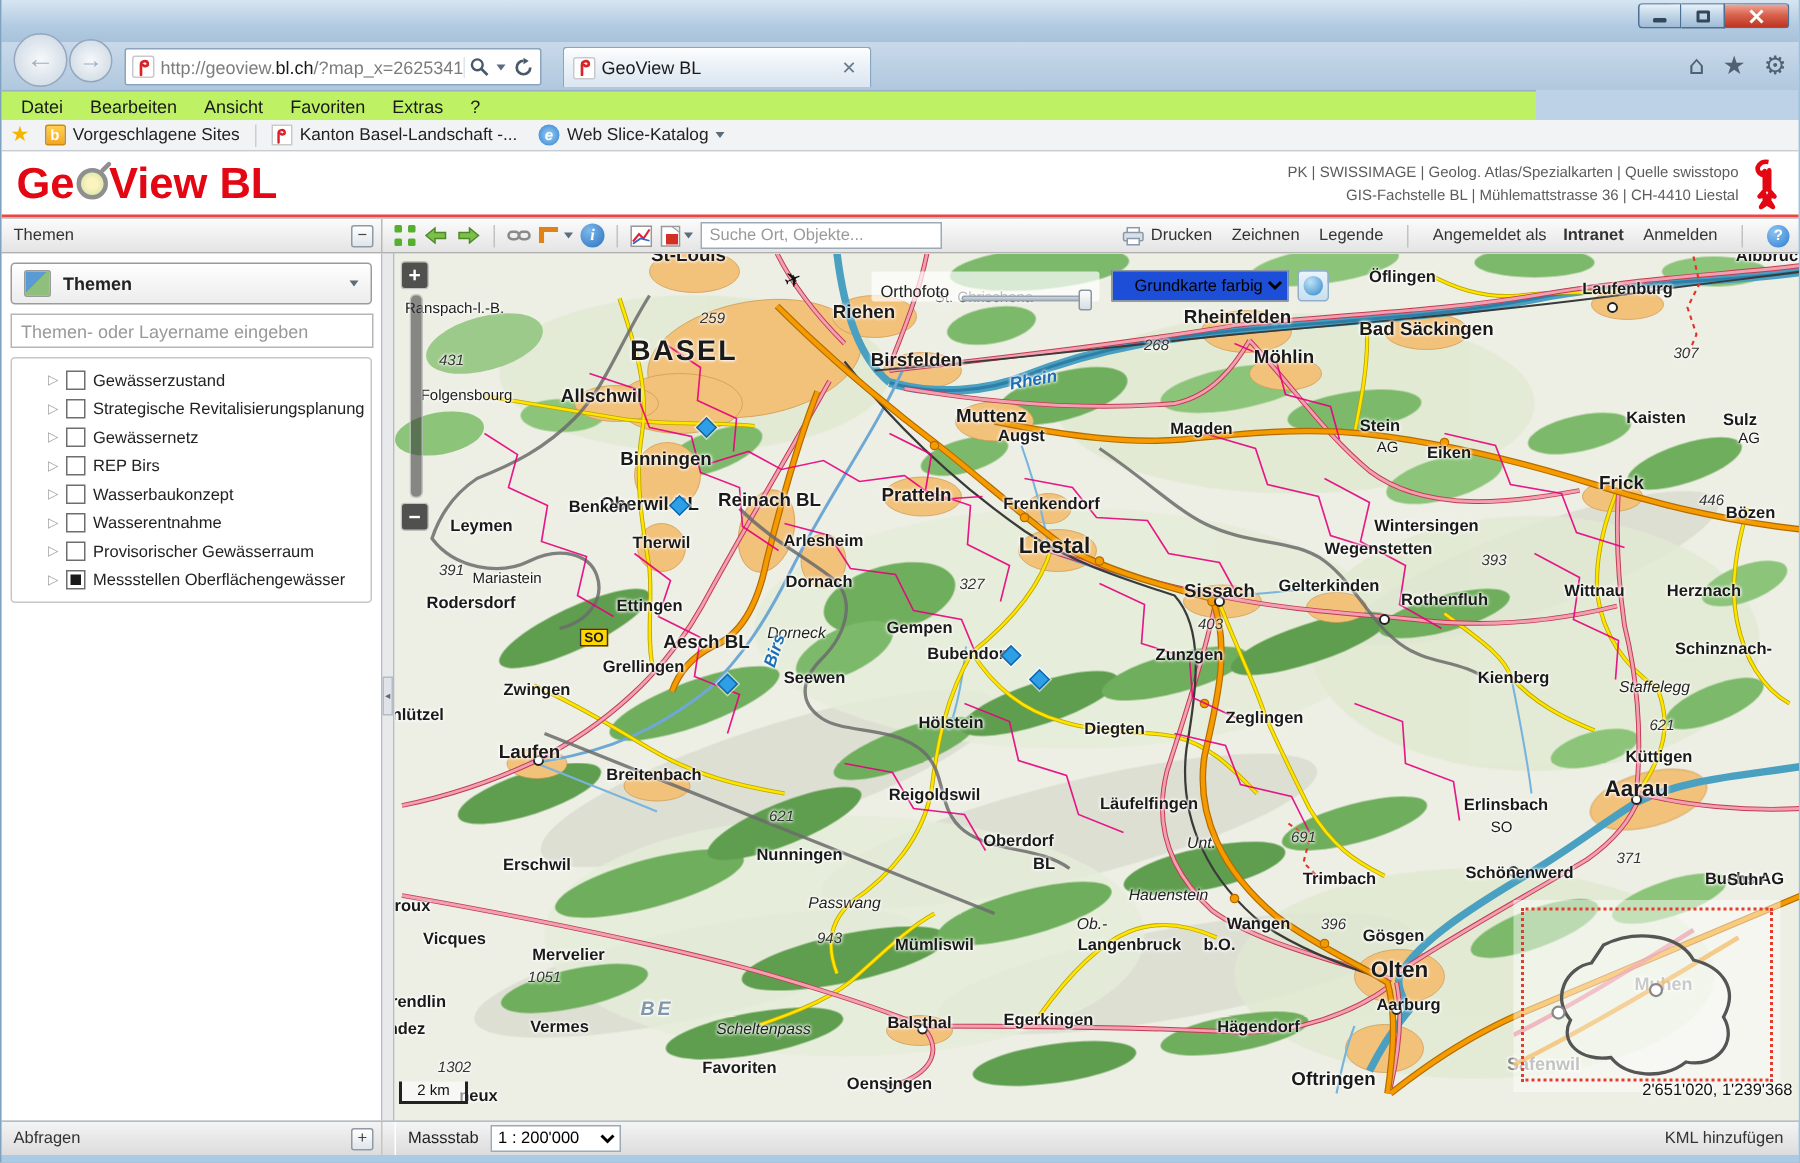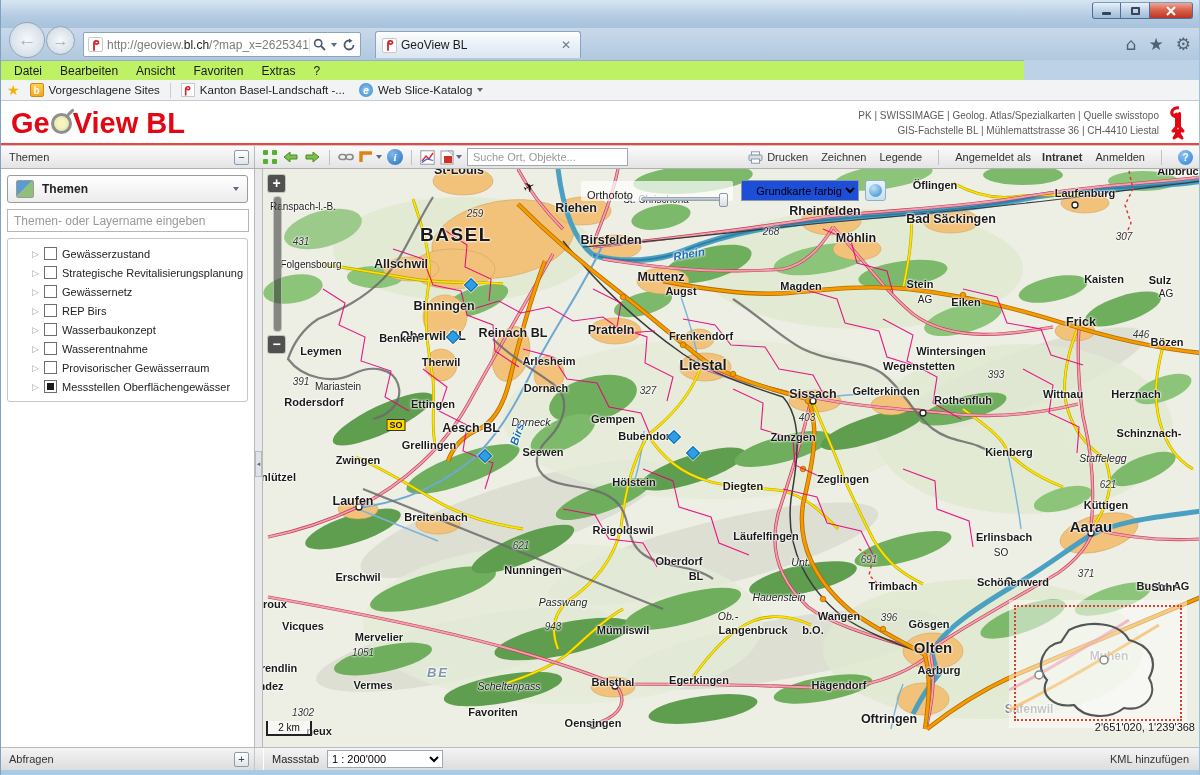--- a/index.html
+++ b/index.html
@@ -114,21 +114,21 @@
   #scalebar{position:absolute;left:3px;top:552px;width:46px;height:15px;background:rgba(255,255,255,.55);border-left:2px solid #222;border-right:2px solid #222;border-bottom:2px solid #222;font-size:10px;color:#111;text-align:center;line-height:13px;}
   #coords{position:absolute;right:6px;top:552px;font-size:11px;color:#111;text-shadow:0 0 2px #fff,0 0 2px #fff;}
   #inset{position:absolute;left:746px;top:431px;width:178px;height:128px;background:rgba(255,255,255,.48);}
   #inset .redrect{position:absolute;left:5px;top:5px;right:5px;bottom:7px;border:2px dotted #e23c2e;}
   
   #statusbar{position:absolute;left:0;top:747px;width:1200px;height:23px;background:linear-gradient(#f4f4f4,#dcdcdc);border-top:1px solid #bbb;}
   #sb-left{position:absolute;left:0;top:0;width:254px;height:100%;border-right:1px solid #c5c5c5;display:flex;align-items:center;padding:0 5px 0 8px;}
   #sb-left .qlabel{font-size:11px;color:#333;flex:1;}
   #sb-map{position:absolute;left:262px;top:0;right:0;height:100%;display:flex;align-items:center;padding:0 12px 0 8px;gap:8px;border-left:1px solid #fff;}
   #sb-map .slabel{font-size:11px;color:#222;}
-  #scale-select{width:116px;height:18px;font-size:11px;border:1px solid #9daab5;background:#fff;}
+  #scale-select{width:87px;height:18px;font-size:11px;border:1px solid #9daab5;background:#fff;}
   #kml{margin-left:auto;font-size:11px;color:#333;}
   #bottomedge{position:absolute;left:0;top:770px;width:1200px;height:5px;background:#a9cbe6;}
 </style>
 </head>
 <body>
 
 <div id="window">
 
   <div id="titlebar">
     <div class="winbtns">

